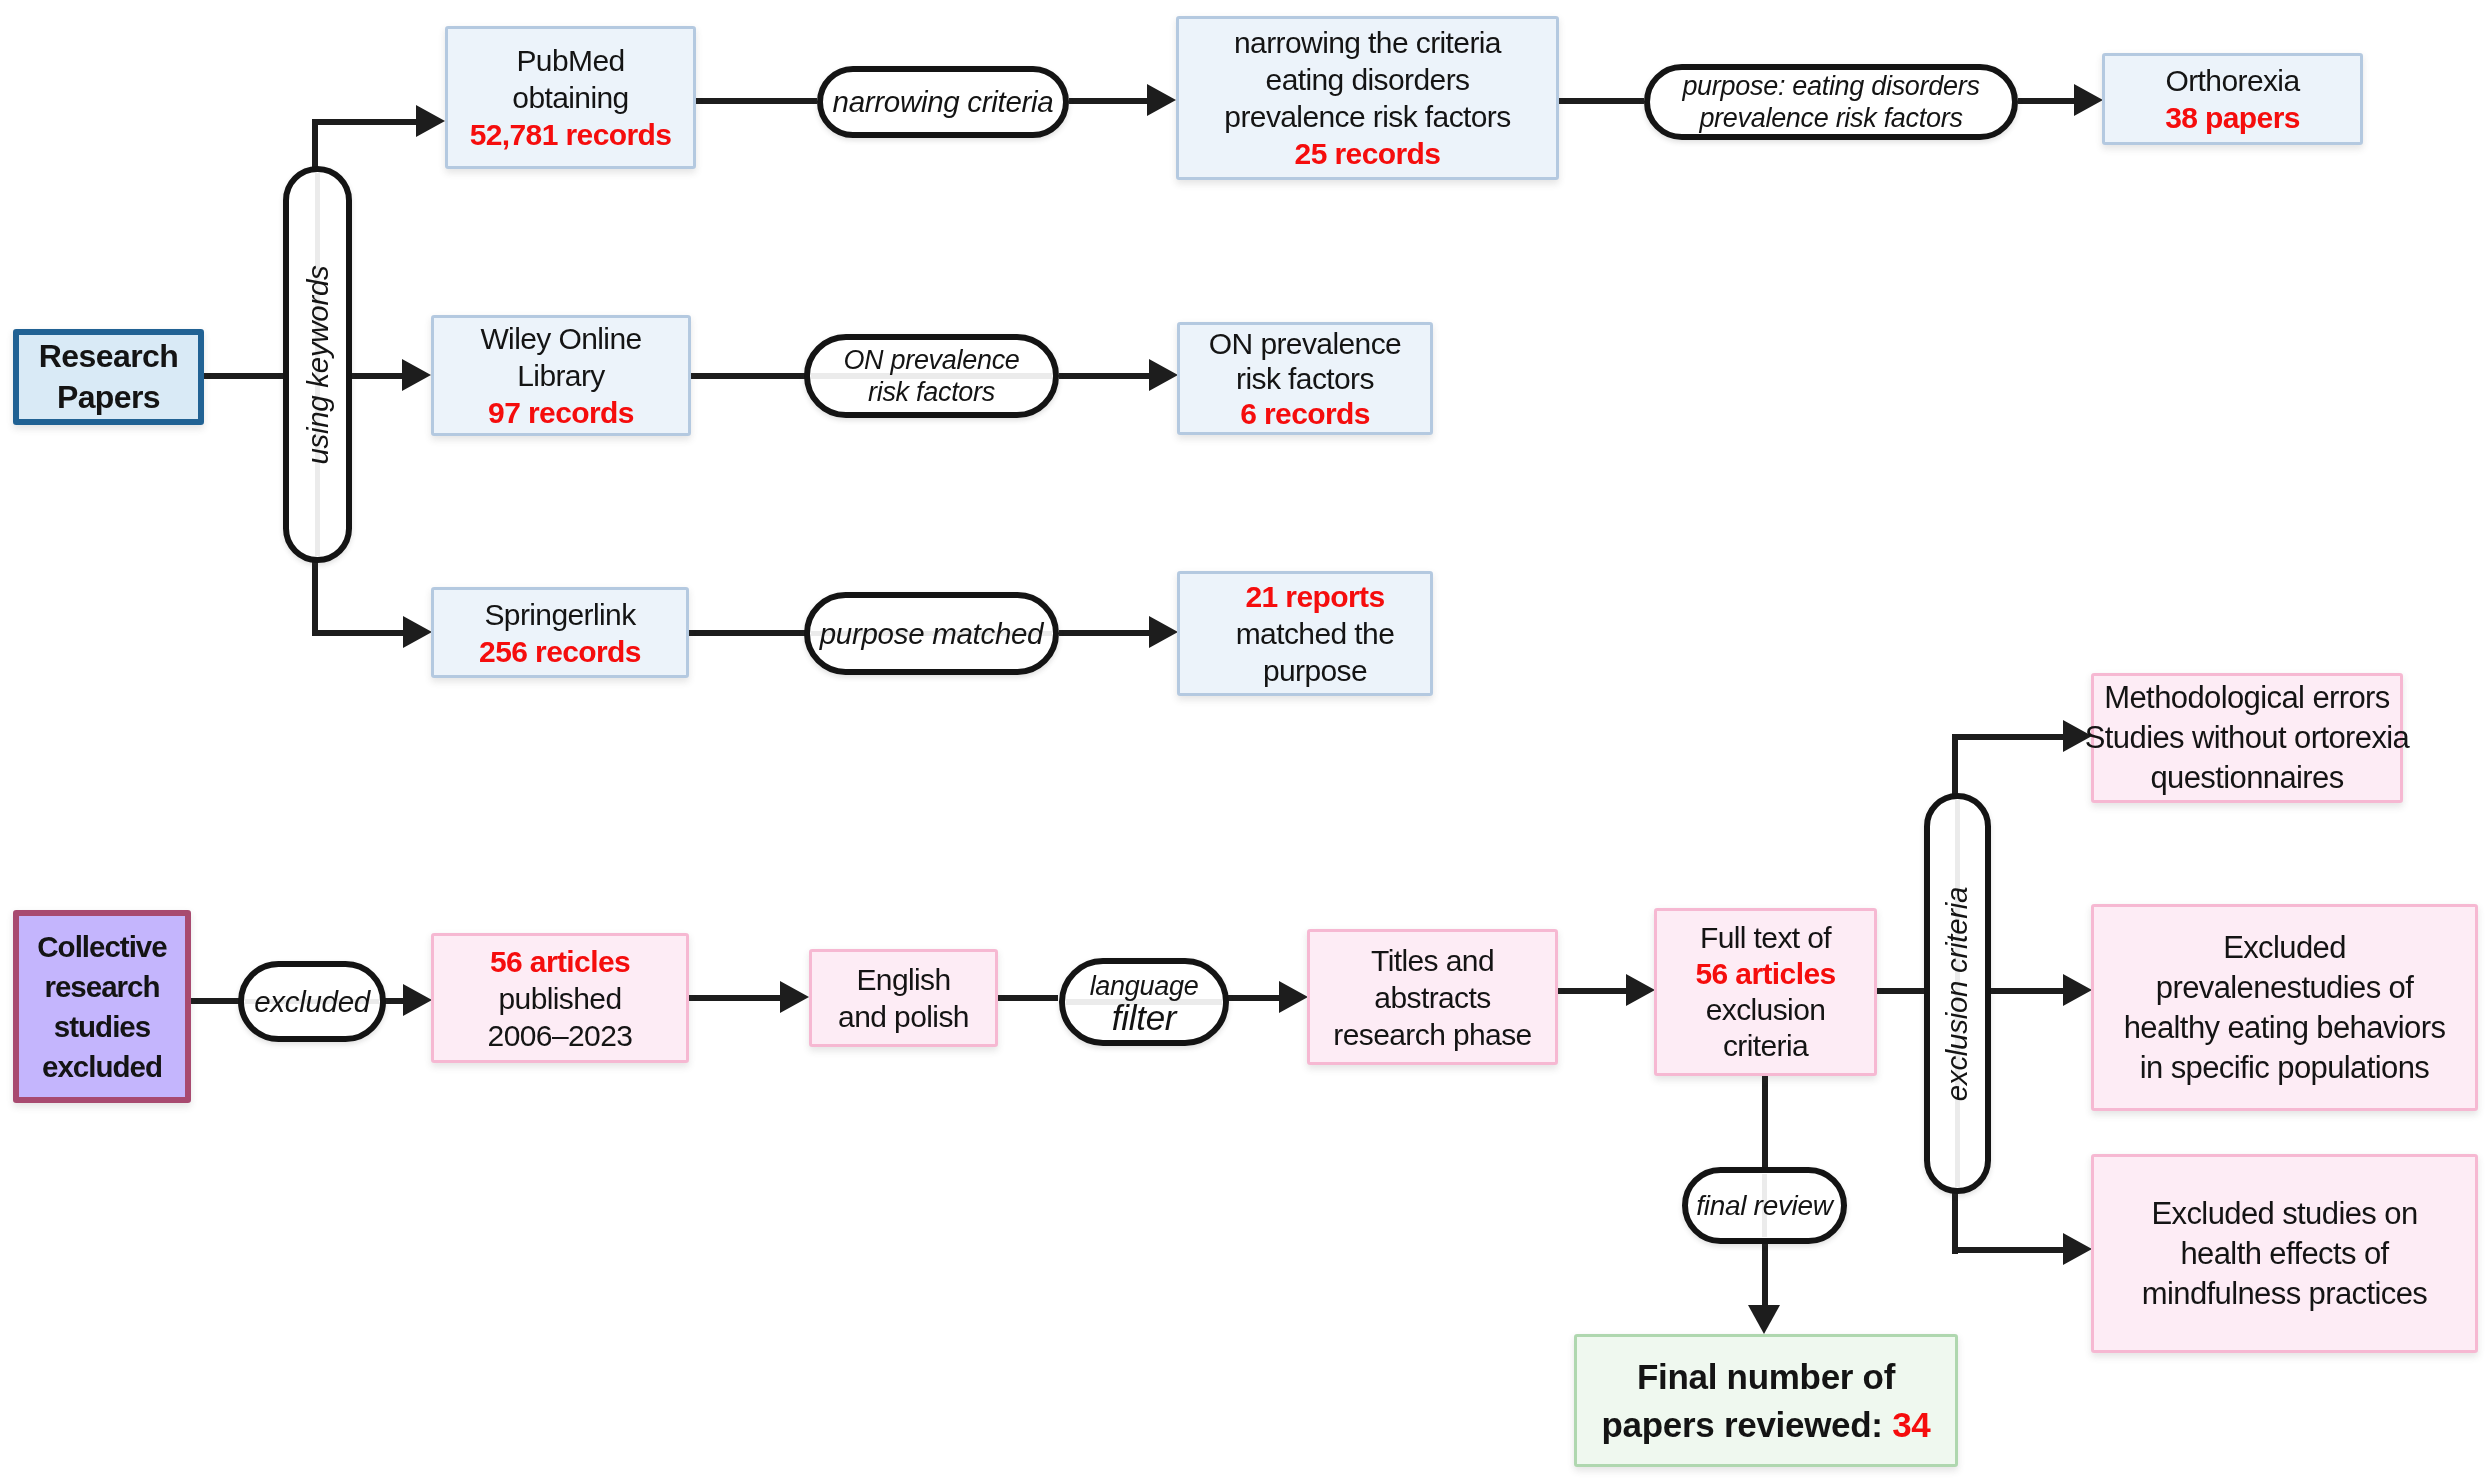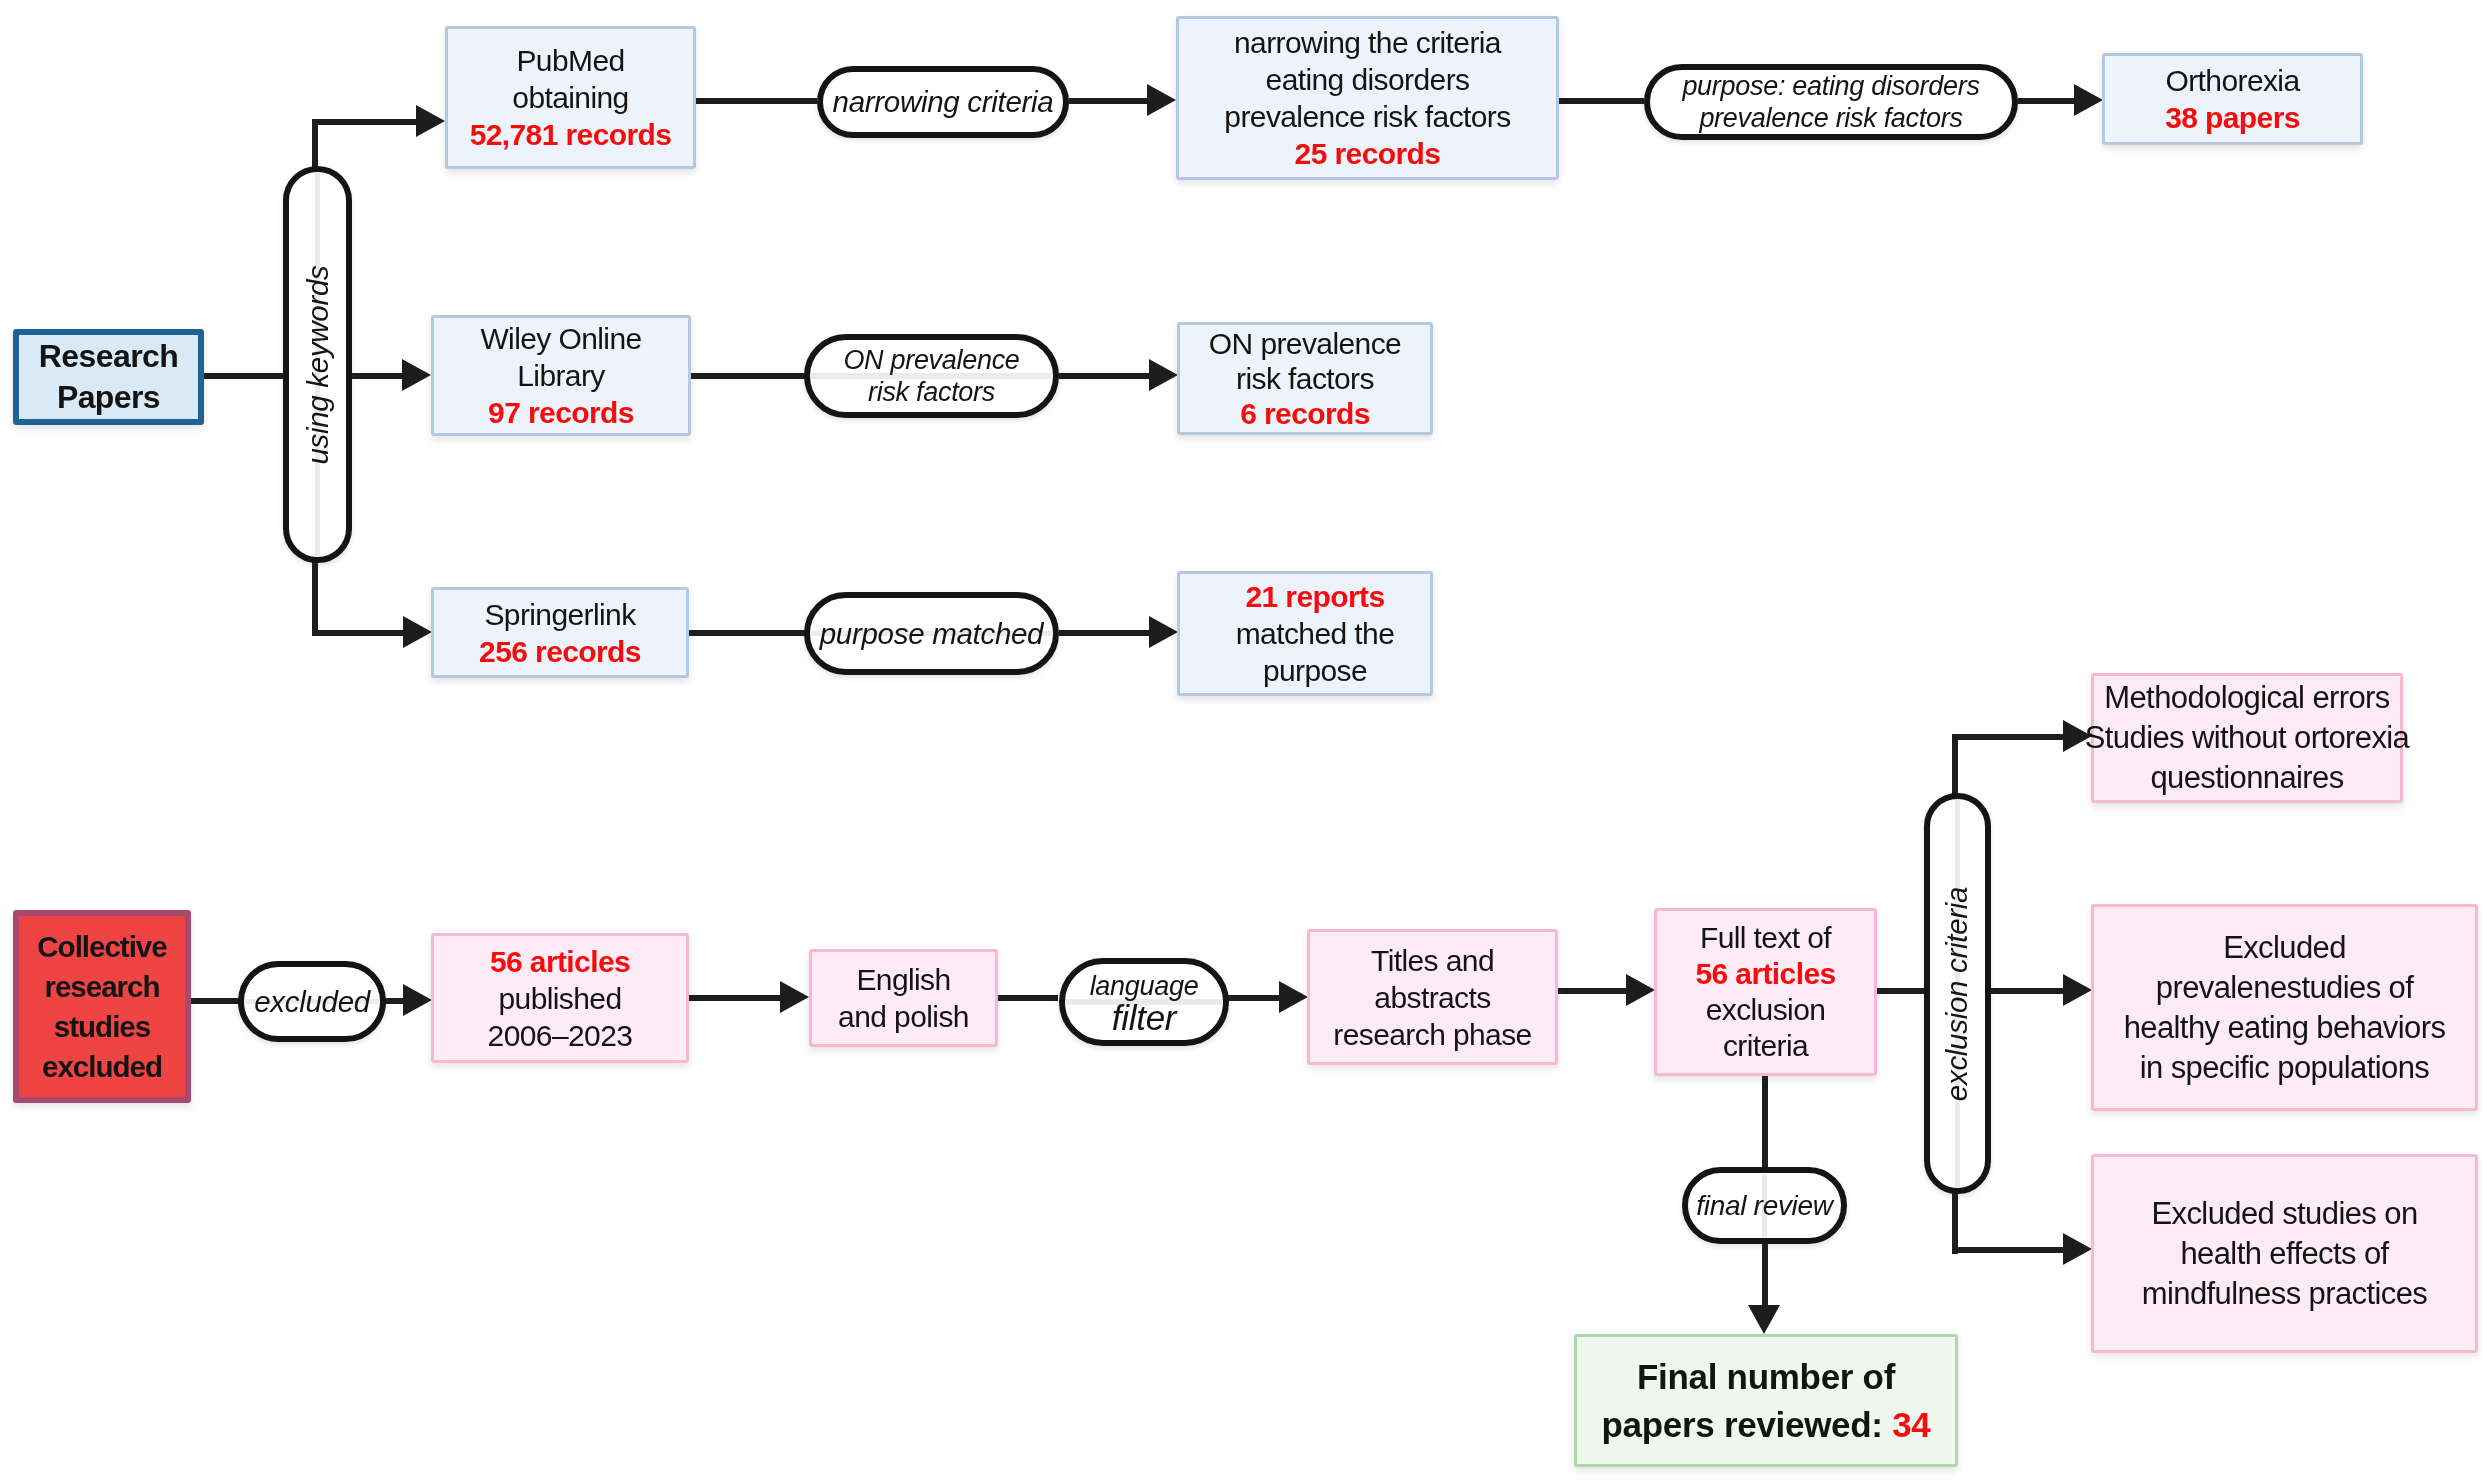--- a/index.html
+++ b/index.html
@@ -20,21 +20,21 @@
 
   
   .box{position:absolute;box-sizing:border-box;z-index:2;border-radius:3.2px;
        display:flex;flex-direction:column;justify-content:center;align-items:center;
        text-align:center;box-shadow:0 3.2px 7.7px rgba(70,70,70,.14);}
   .ln{display:block;font-size:30px;line-height:37px;letter-spacing:-0.6px;white-space:nowrap;}
   .red{color:#f50d0d;font-weight:bold;}
   .blue{background:#ecf3fa;border:3.9px solid #b4c9e0;}
   .blue-strong{background:#d9eaf6;border:6.4px solid #216294;}
   .pink{background:#fdecf5;border:3.9px solid #f6b8d2;}
-  .pink-strong{background:#ef4444;border:6.4px solid #a84a70;}
+  .pink-strong{background:#c4b5fd;border:6.4px solid #a84a70;}
   .green{background:#eff8ef;border:3.9px solid #afd7af;}
   .wide .ln{font-size:31px;line-height:40px;}
   .research .ln{font-size:32px;line-height:41px;font-weight:bold;}
   .collective .ln{font-size:29.5px;line-height:40px;font-weight:bold;letter-spacing:-1px;}
   .greenbox .ln{font-size:35px;line-height:48px;font-weight:bold;letter-spacing:-0.3px;}
 
   
   .pill{position:absolute;box-sizing:border-box;z-index:2;background:#ffffff;
         border:6.4px solid #141414;border-radius:642px;
         display:flex;flex-direction:column;justify-content:center;align-items:center;

